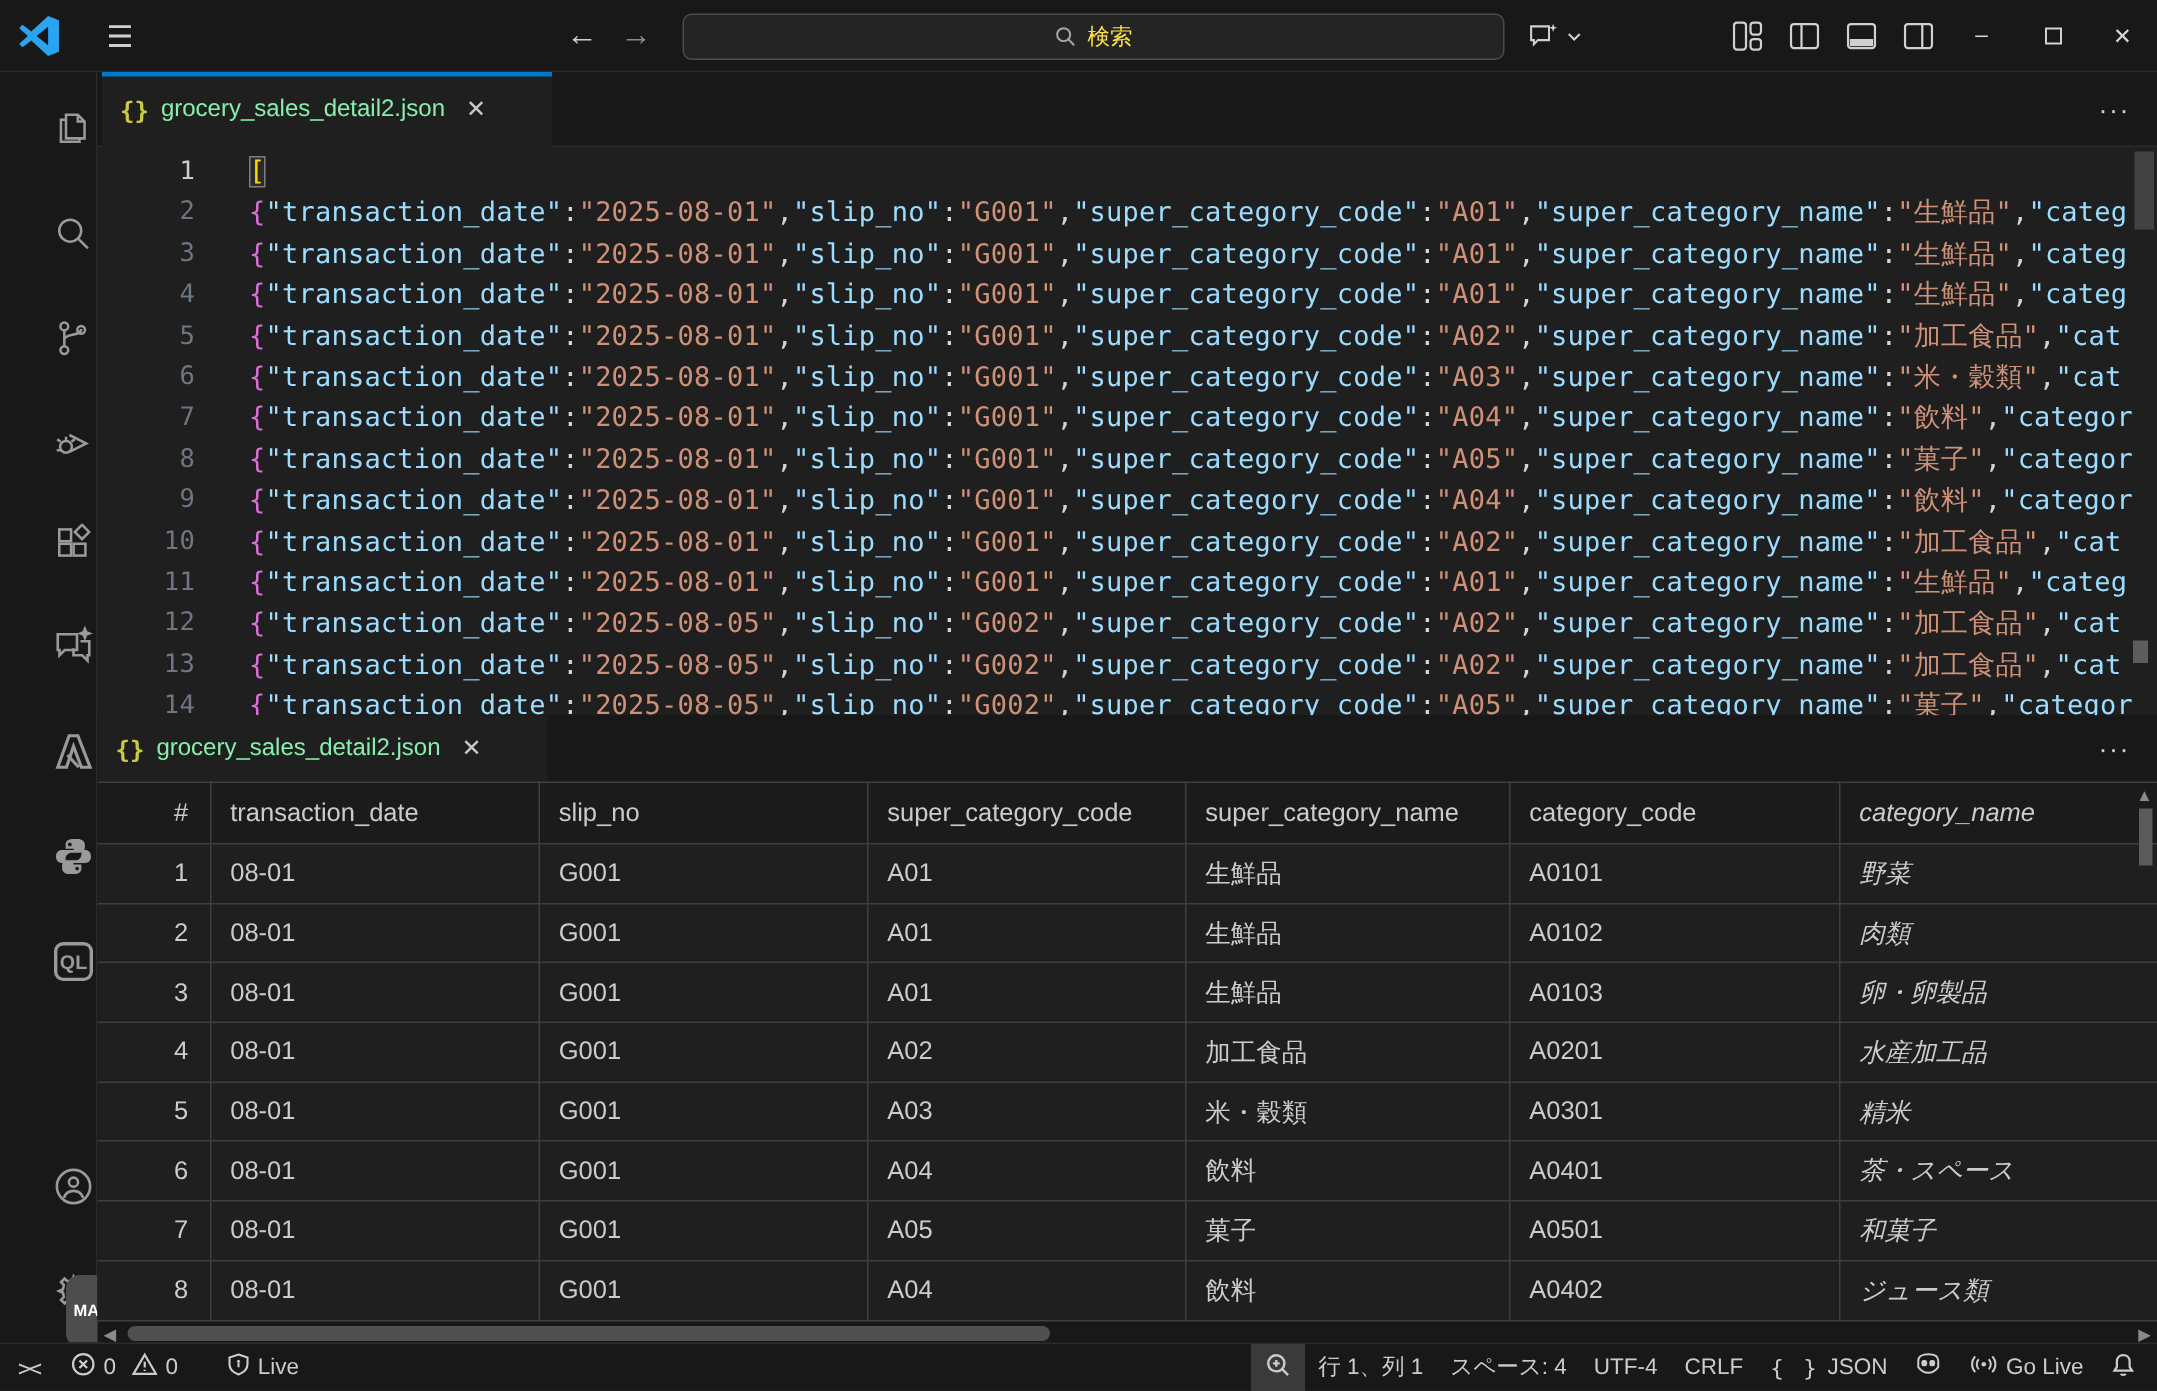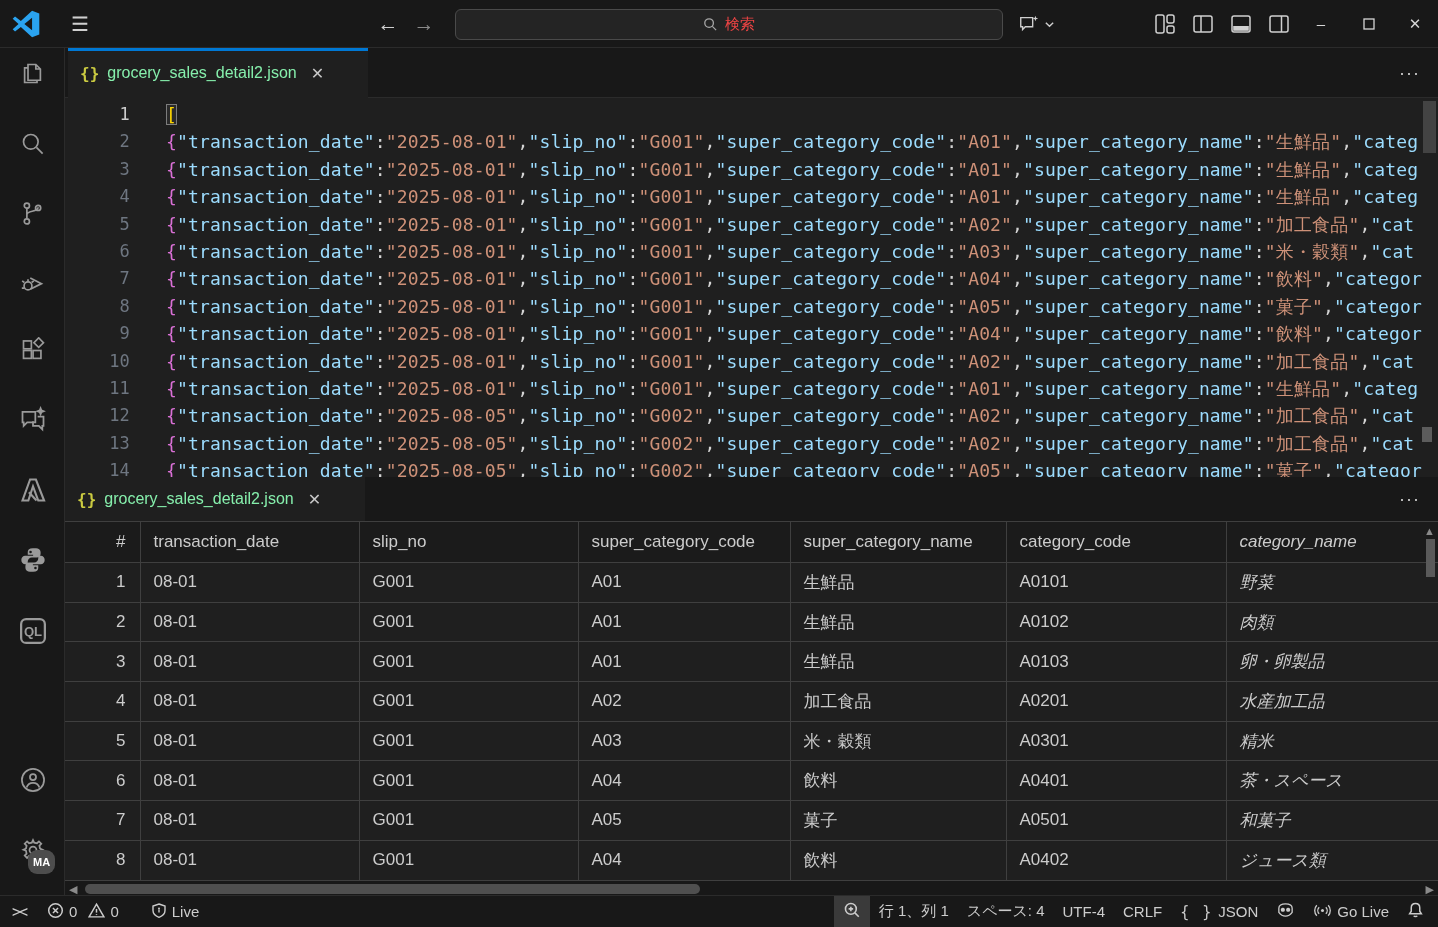--- a/index.html
+++ b/index.html
@@ -12,35 +12,35 @@
   #vscode-logo { position:absolute; left:12px; top:10px; width:28px; height:28px; }
   #menu-btn { position:absolute; left:64px; top:8px; width:32px; height:32px; color:#cfcfcf;
               font-size:20px; display:flex; align-items:center; justify-content:center; }
   .nav-arrow { position:absolute; top:8px; width:32px; height:32px; font-size:21px; color:#cfcfcf;
                display:flex; align-items:center; justify-content:center; }
   #nav-back { left:372px; }
   #nav-fwd  { left:408px; color:#8a8a8a; }
   #search-box { position:absolute; left:455px; top:9px; width:548px; height:31px;
                 background:#242424; border:1px solid #4a4a4a; border-radius:6px;
                 display:flex; align-items:center; justify-content:center; gap:7px;
-                color:#ef4444; font-size:15px; }
+                color:#fde047; font-size:15px; }
   #chat-btn { position:absolute; left:1018px; top:9px; height:30px; display:flex;
               align-items:center; gap:4px; color:#cfcfcf; }
   .layout-ico { position:absolute; top:14px; width:20px; height:20px; }
   .win-btn { position:absolute; top:0; width:46px; height:47px; display:flex; align-items:center;
              justify-content:center; color:#d6d6d6; font-size:15px; }
 
   
   #activitybar { position:absolute; left:0; top:48px; width:65px; height:847px;
                  background:#181818; border-right:1px solid #2b2b2b; }
-  .act-item { position:absolute; left:0; width:65px; height:50px; display:flex;
-              align-items:flex-start; justify-content:center; }
+  .act-item { position:absolute; left:16px; width:65px; height:50px; display:flex;
+              align-items:center; justify-content:center; }
   .act-item svg { stroke:#9a9a9a; fill:none; stroke-width:1.5; }
   #settings-badge { position:absolute; left:28px; top:14px; background:#4d4d4d; color:#fff;
-                    font-size:11px; font-weight:bold; border-radius:9px; padding:6px 5px; }
+                    font-size:11px; font-weight:bold; border-radius:9px; padding:18px 5px; }
 
   
   #main { position:absolute; left:65px; top:48px; width:1373px; height:847px; }
   #tabbar { position:absolute; left:0; top:0; width:1373px; height:50px; background:#181818;
             border-bottom:1px solid #2b2b2b; }
   .tab { position:absolute; left:3px; top:0; height:50px; width:300px; background:#1f1f1f;
          display:flex; align-items:center; padding:0 12px; gap:8px; }
   .tab-active-border { position:absolute; left:3px; top:0; width:300px; height:3px; background:#0078d4; }
   .json-ico { color:#cbcb41; font-family:"DejaVu Sans Mono", monospace; font-size:16px; font-weight:bold; }
   .tab-label { color:#86efac; font-size:16px; }

